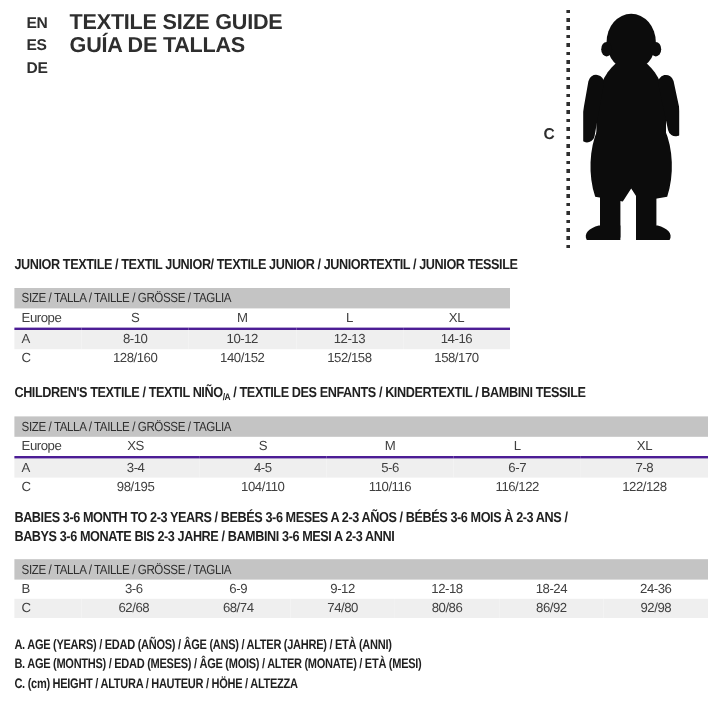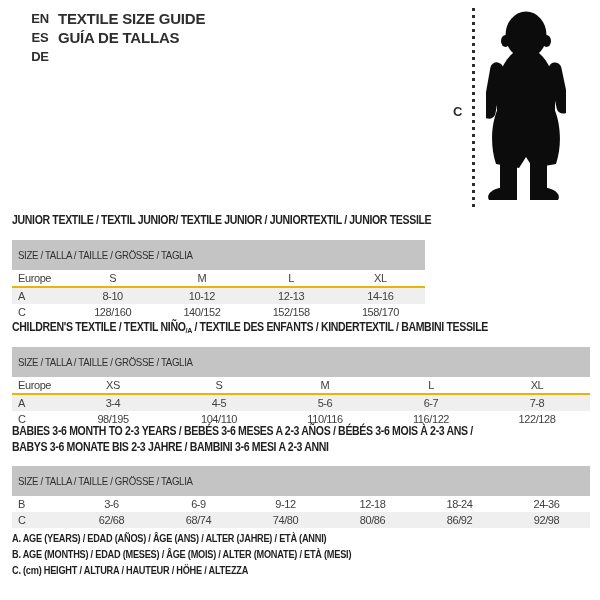--- a/index.html
+++ b/index.html
@@ -1,53 +1,53 @@
 <!DOCTYPE html>
 <html><head>
 <meta charset="utf-8">
 <style>
   html,body{margin:0;padding:0;background:#fff;}
   .page{
     position:relative; width:600px; height:600px; background:#ffffff;
     font-family:"Liberation Sans", sans-serif; color:#2e2e2e; overflow:hidden;
   }
   
-  .lang-block{position:absolute; left:22px; top:9px;text-align:center;}
+  .lang-block{position:absolute; left:22px; top:9px;}
   .lang-row{display:flex; height:19px; align-items:center;}
   .lang-code{width:36px; font-size:13px; font-weight:700; letter-spacing:-0.2px;}
-  .lang-label{font-size:15px; font-weight:700; letter-spacing:-0.2px; white-space:nowrap;}
+  .lang-label{font-size:18px; font-weight:700; letter-spacing:-0.2px; white-space:nowrap;}
   
   .dotted-line{
     position:absolute; left:472px; top:8px; width:3px; height:202px;
     background:repeating-linear-gradient(to bottom,#2e2e2e 0 3px,transparent 3px 7px);
   }
   .fig-label{position:absolute; left:453px; top:104px; font-size:13px; font-weight:700;}
   .baby-svg{position:absolute; left:486px; top:10px;}
   
   .title{
     position:absolute; font-size:12px; font-weight:700; letter-spacing:-0.4px;
     white-space:nowrap; transform:scaleX(0.88); transform-origin:0 50%; color:#1f1f1f;
   }
   .title sub{font-size:8px; vertical-align:-2px; font-weight:700;}
   
   table.size-table{
     position:absolute; border-collapse:collapse; table-layout:fixed;
     font-size:11px; color:#404040; letter-spacing:-0.4px;
   }
   table.size-table th{
     background:#c4c4c4; text-align:left; font-weight:400; color:#2f2f2f;
-    height:30px; padding:0 0 0 6px;
+    height:17px; padding:0 0 0 6px;
   }
   table.size-table th span{
     display:inline-block; transform:scaleX(0.88); transform-origin:0 50%;
     white-space:nowrap; font-size:11px;
   }
   table.size-table td{height:16px; padding:0; text-align:center; white-space:nowrap;}
   table.size-table td.lbl{text-align:left; padding-left:6px;}
-  tr.heavy td{border-bottom:2px solid #eab308;}
+  tr.heavy td{border-bottom:2px solid #4c1d95;}
   tr.alt td{background:#efefef;}
   
   .legend{position:absolute; left:12px; top:532px;}
   .legend-line{
     height:16px; font-size:11.5px; font-weight:700; letter-spacing:-0.3px;
     white-space:nowrap; transform:scaleX(0.8); transform-origin:0 50%; color:#1f1f1f;
   }
 </style>
 </head>
 <body>

